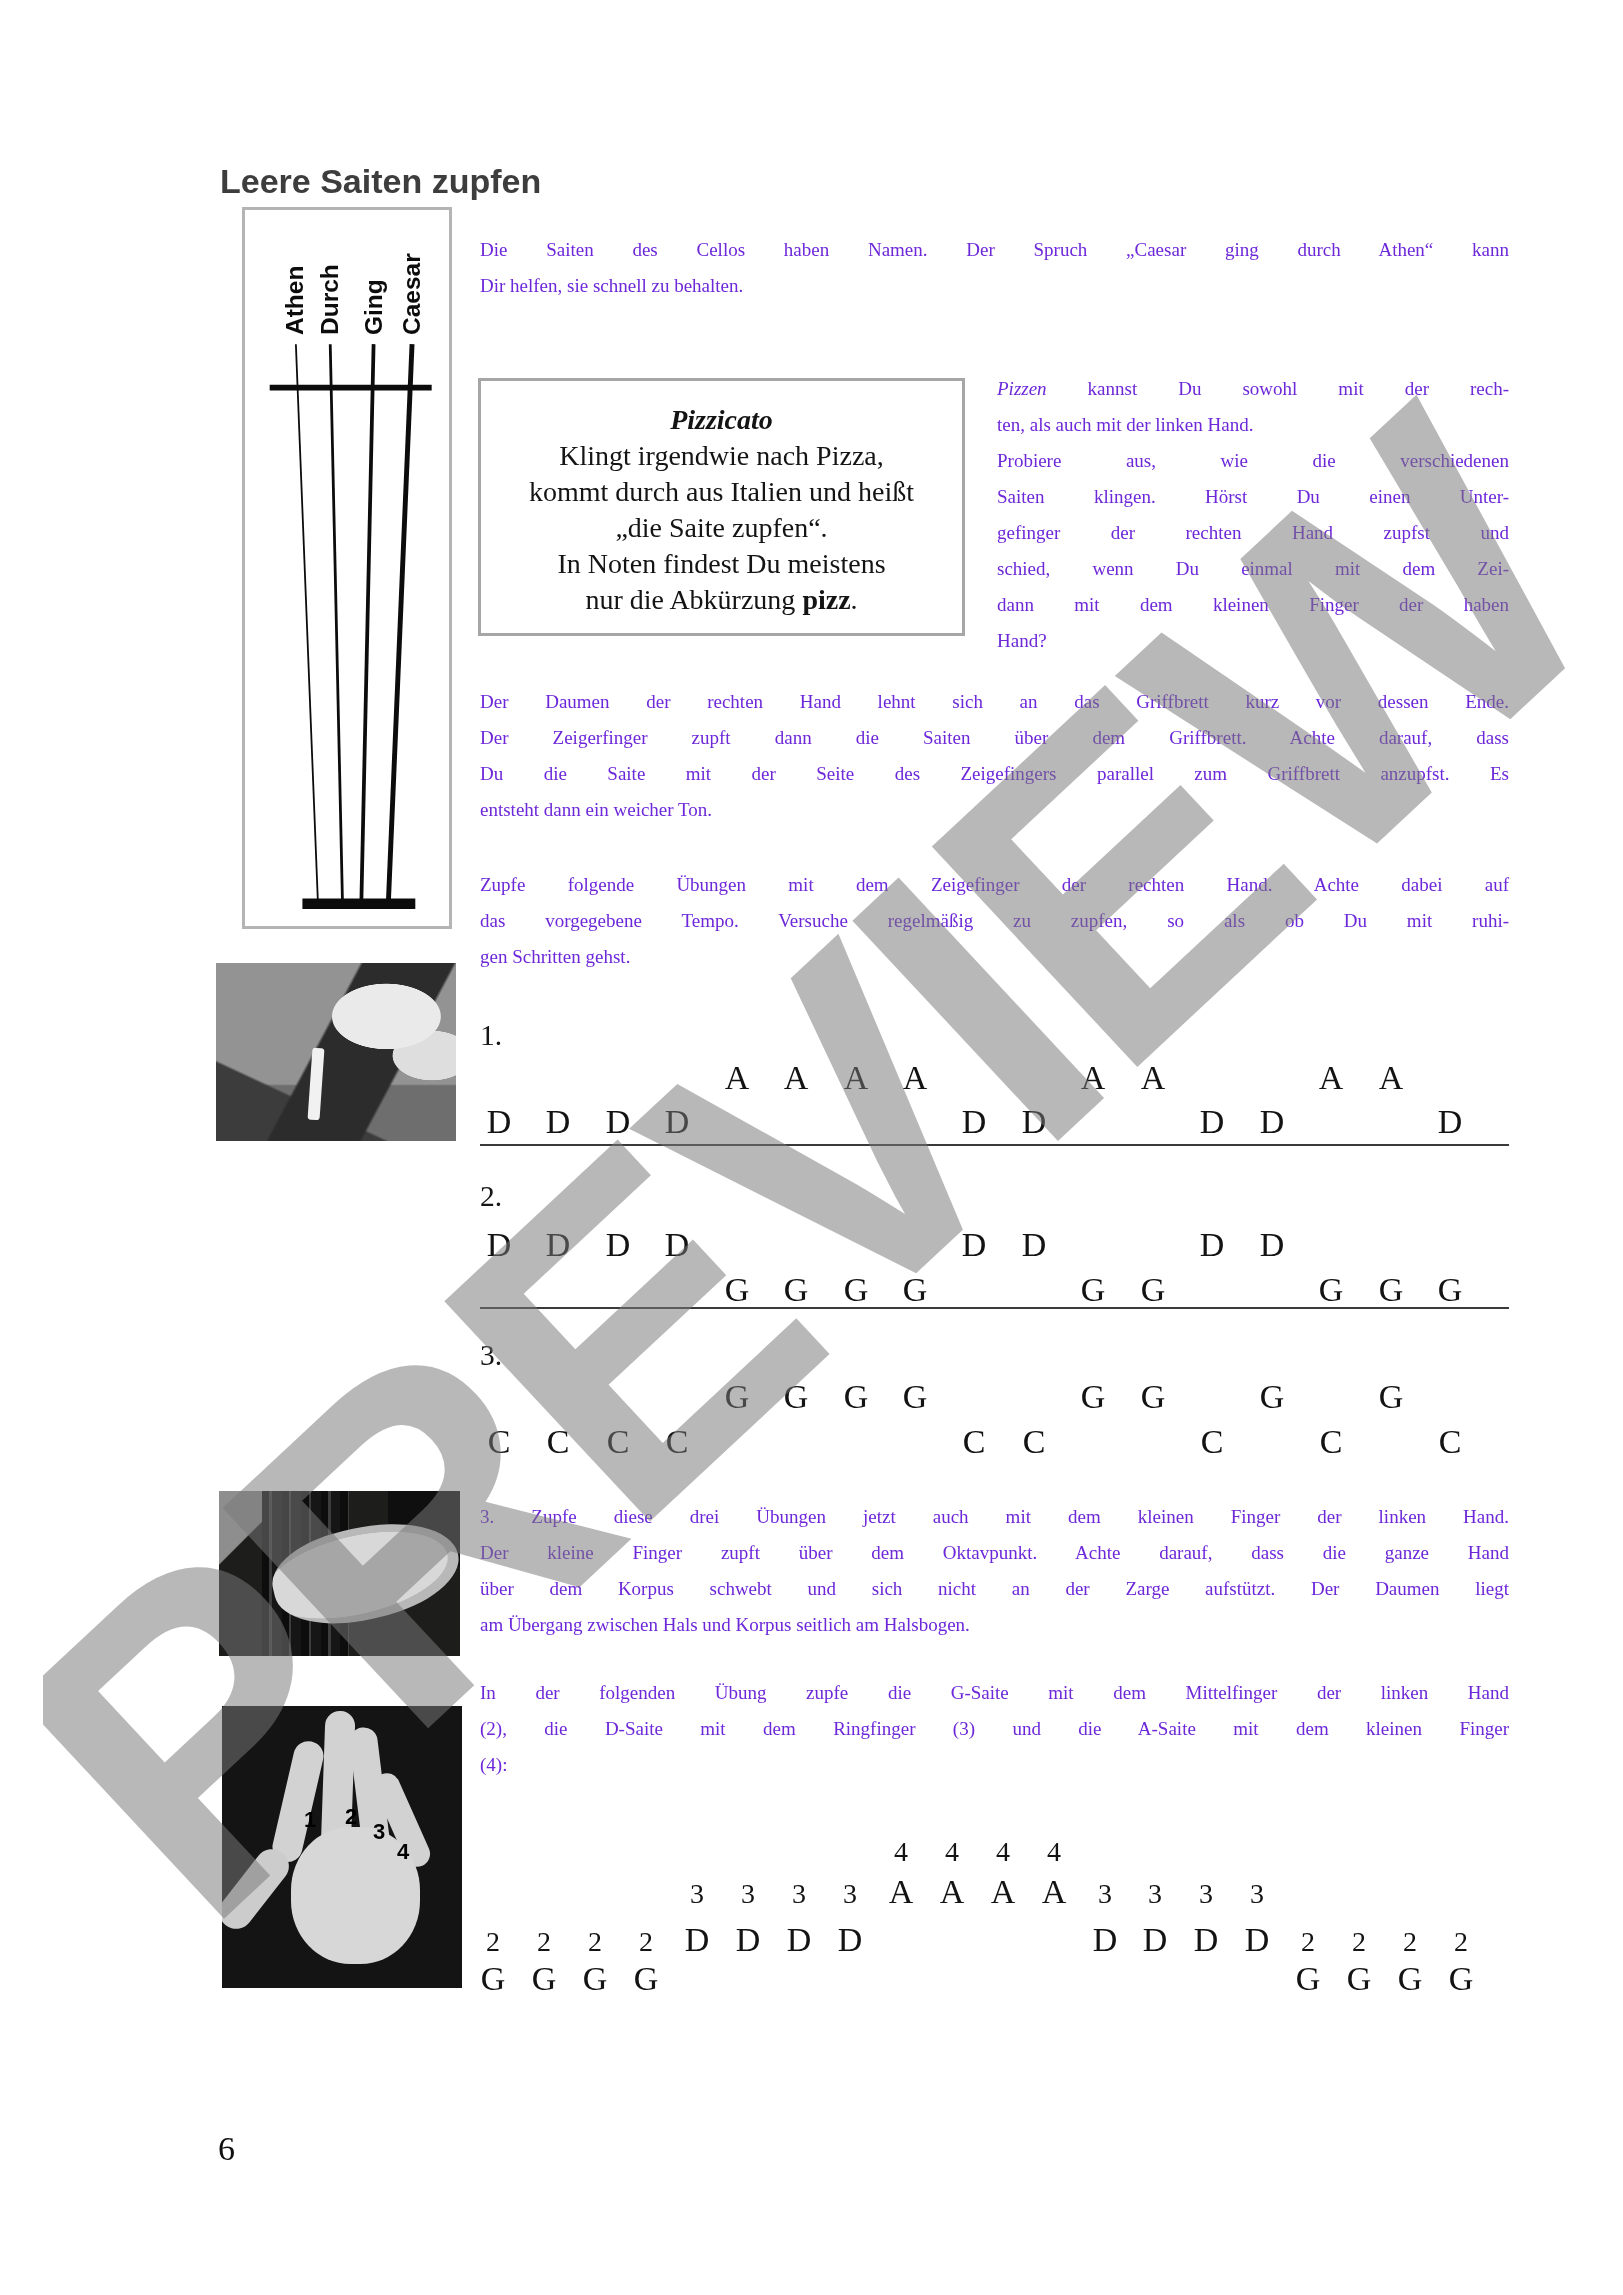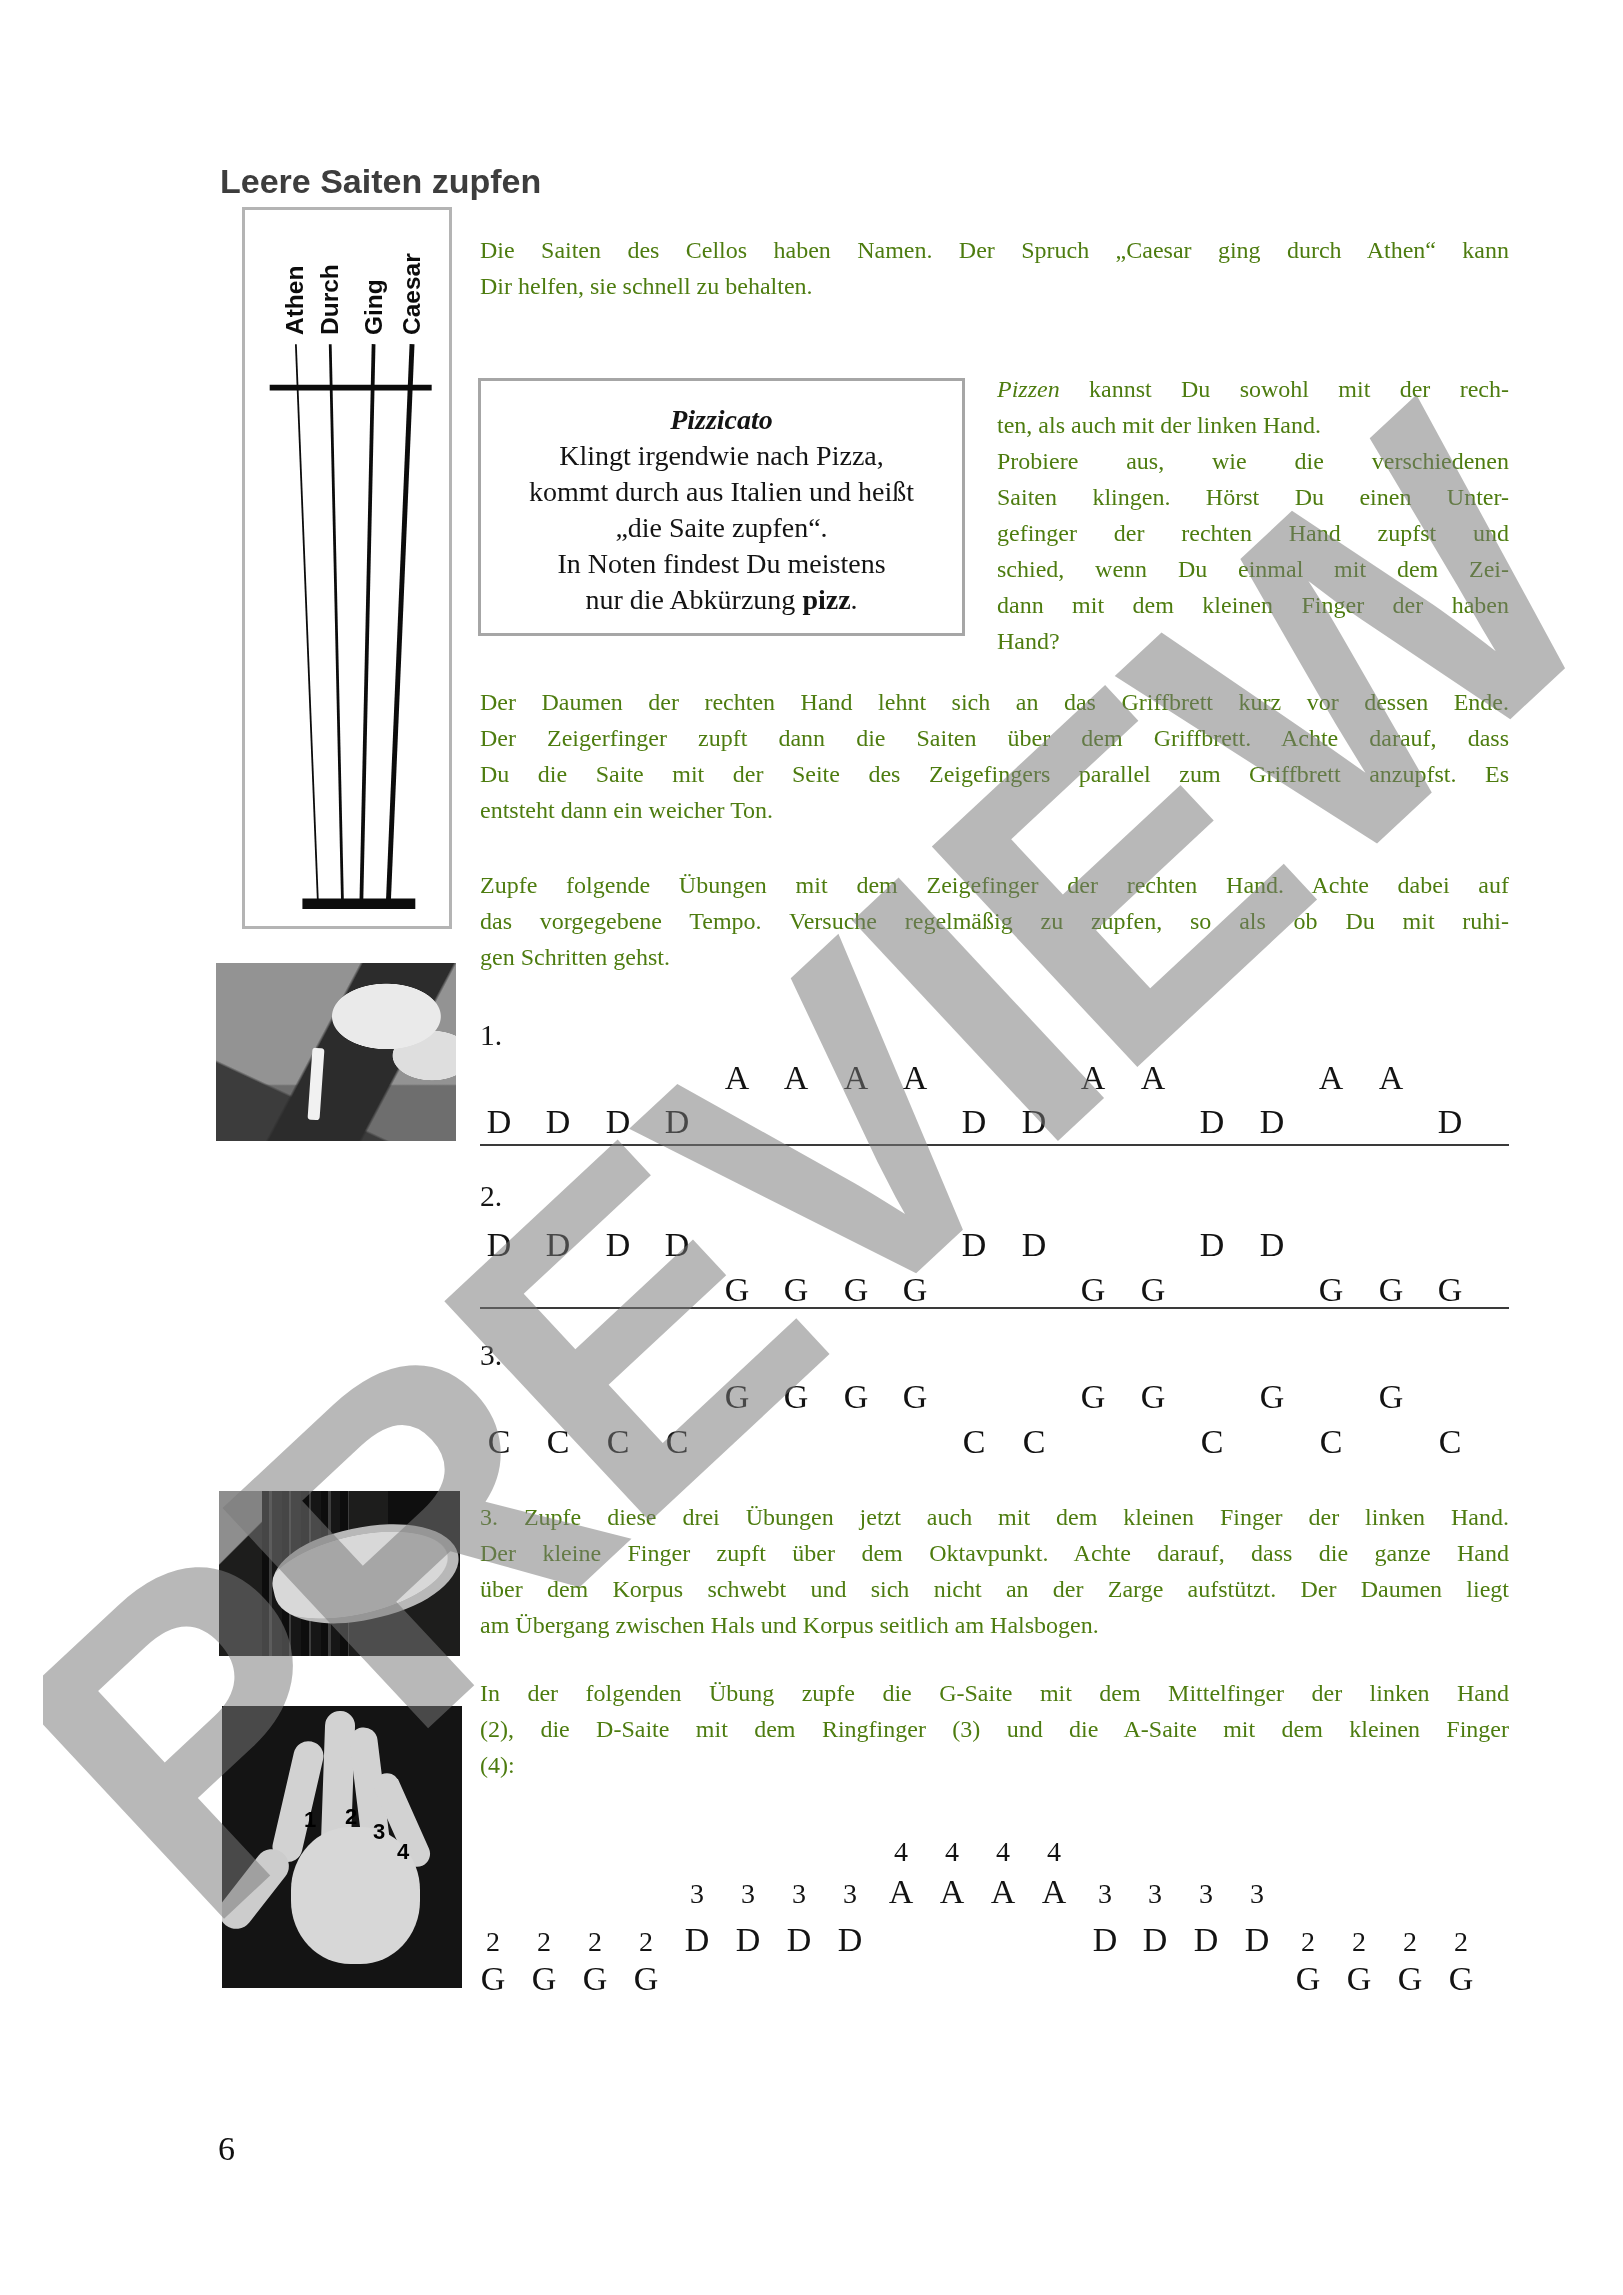--- a/index.html
+++ b/index.html
@@ -11,21 +11,21 @@
          font-weight:bold;font-size:34px;color:#3d3d3d;letter-spacing:0;}
 
   
   .strbox{position:absolute;left:199px;top:207px;width:210px;height:722px;border:3.3px solid #b4b4b4;
           box-sizing:border-box;background:#fff;}
   .strlabel{position:absolute;writing-mode:vertical-rl;transform:rotate(180deg);
             font-family:"Liberation Sans","DejaVu Sans",sans-serif;font-weight:bold;font-size:24.5px;
             color:#0c0c0c;height:97px;top:28px;line-height:29.5px;}
 
   
-  .para{position:absolute;font-size:24px;line-height:36px;color:#4d7c0f;}
+  .para{position:absolute;font-size:19px;line-height:36px;color:#6d28d9;}
   .jline{height:36px;}
   .jline.just{text-align:justify;text-align-last:justify;}
   .maincol{left:437px;width:1029px;}
   .rightcol{left:954px;width:512px;}
 
   
   .pizzbox{position:absolute;left:435px;top:378px;width:487px;height:258px;border:3.3px solid #a6a6a6;
            box-sizing:border-box;text-align:center;font-size:28px;line-height:36px;color:#141414;}
   .pizzbox .inner{padding-top:21px;}
   .pizztitle{font-weight:bold;font-style:italic;}

